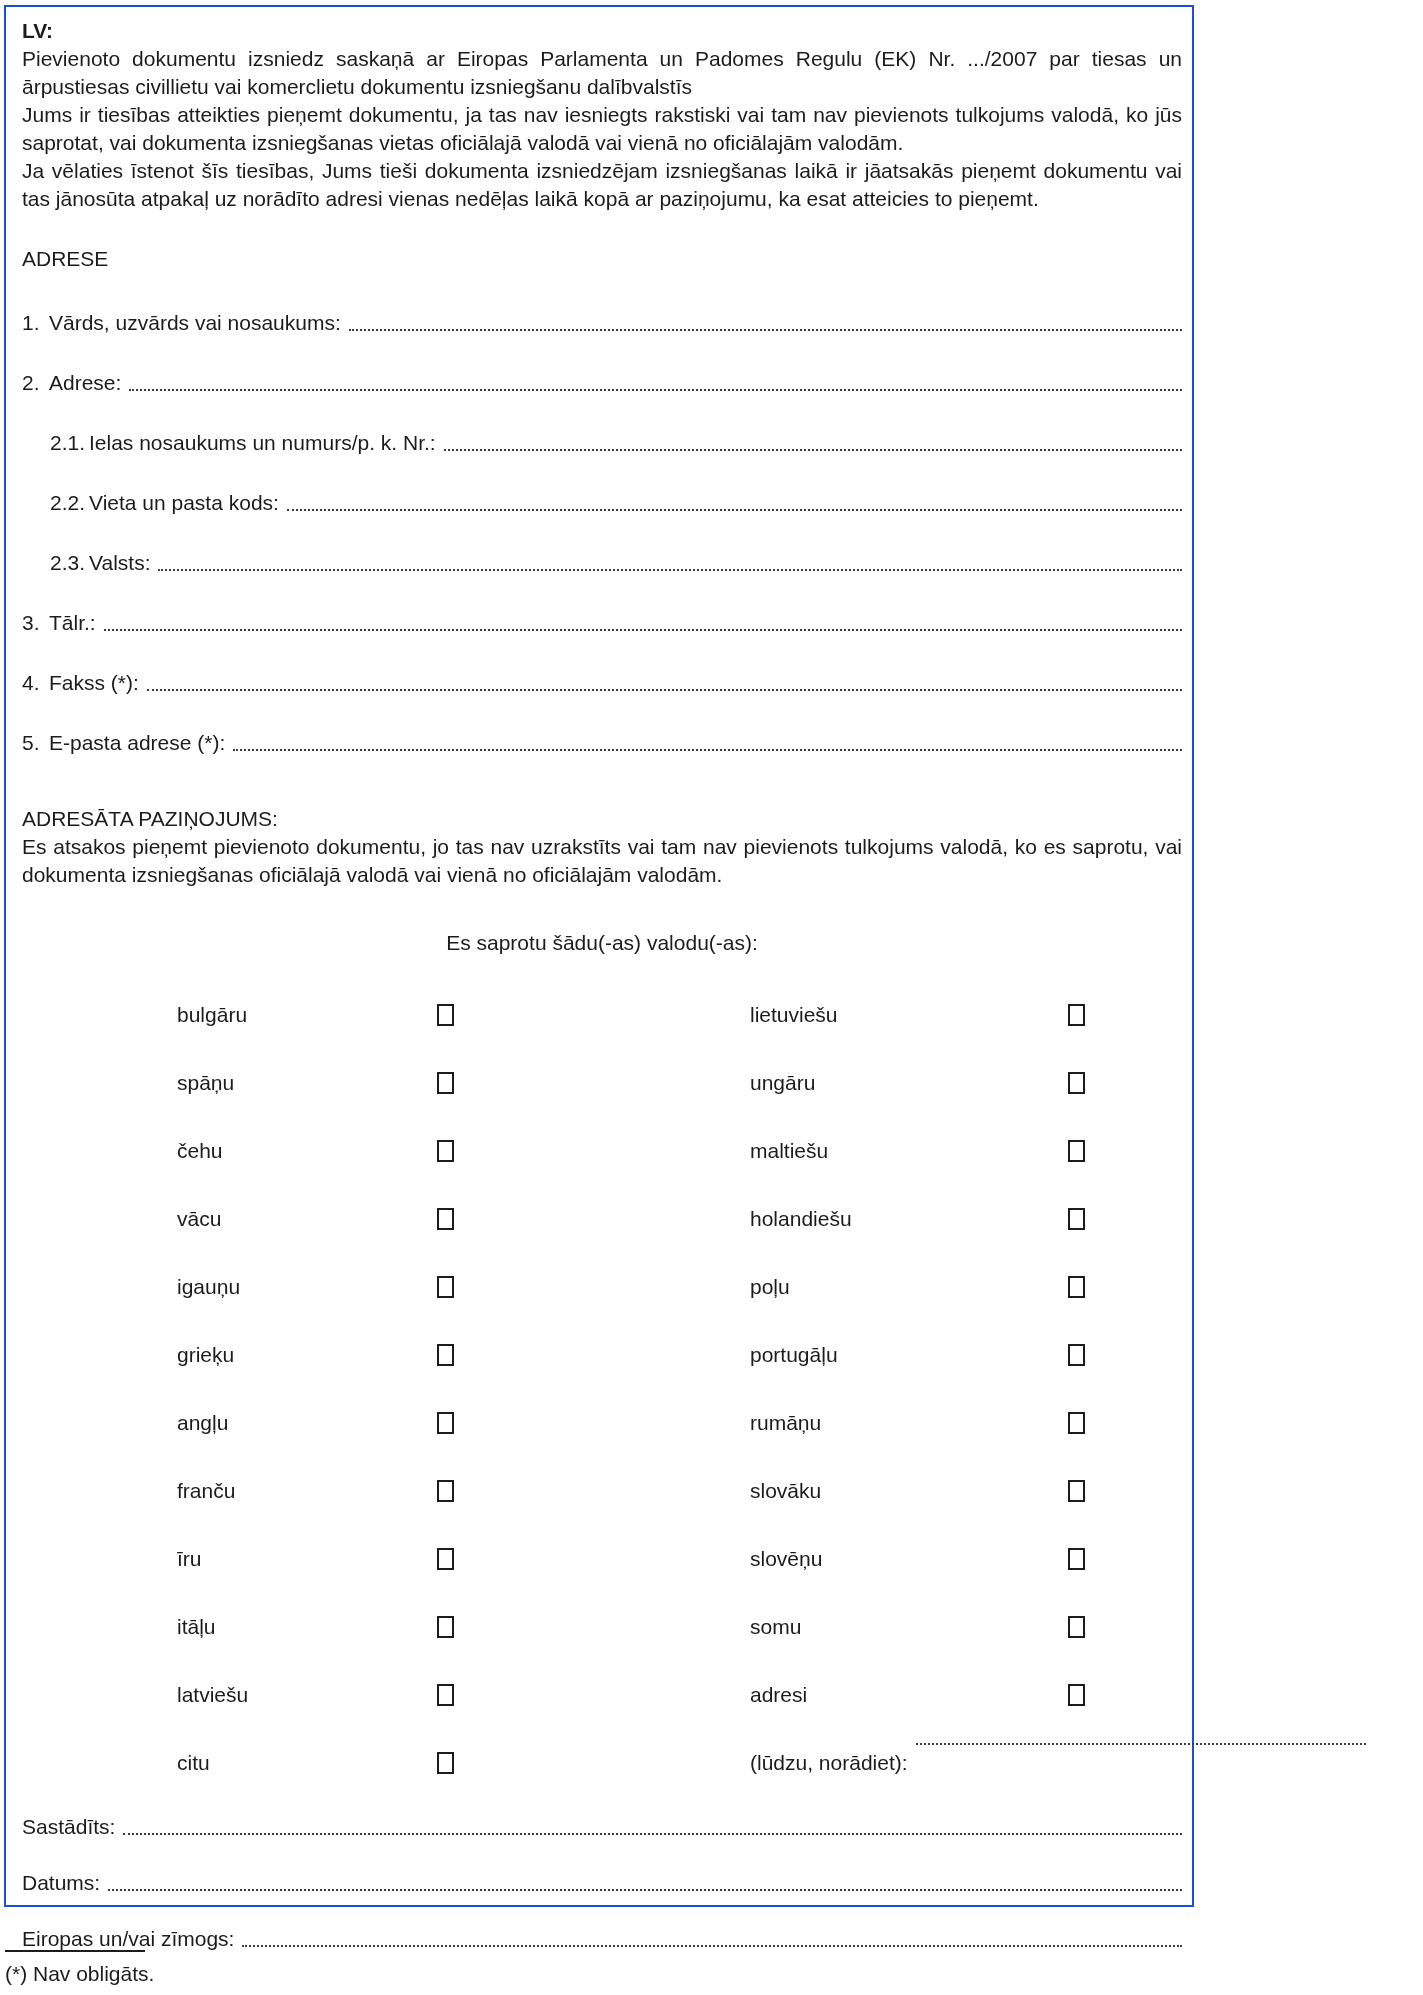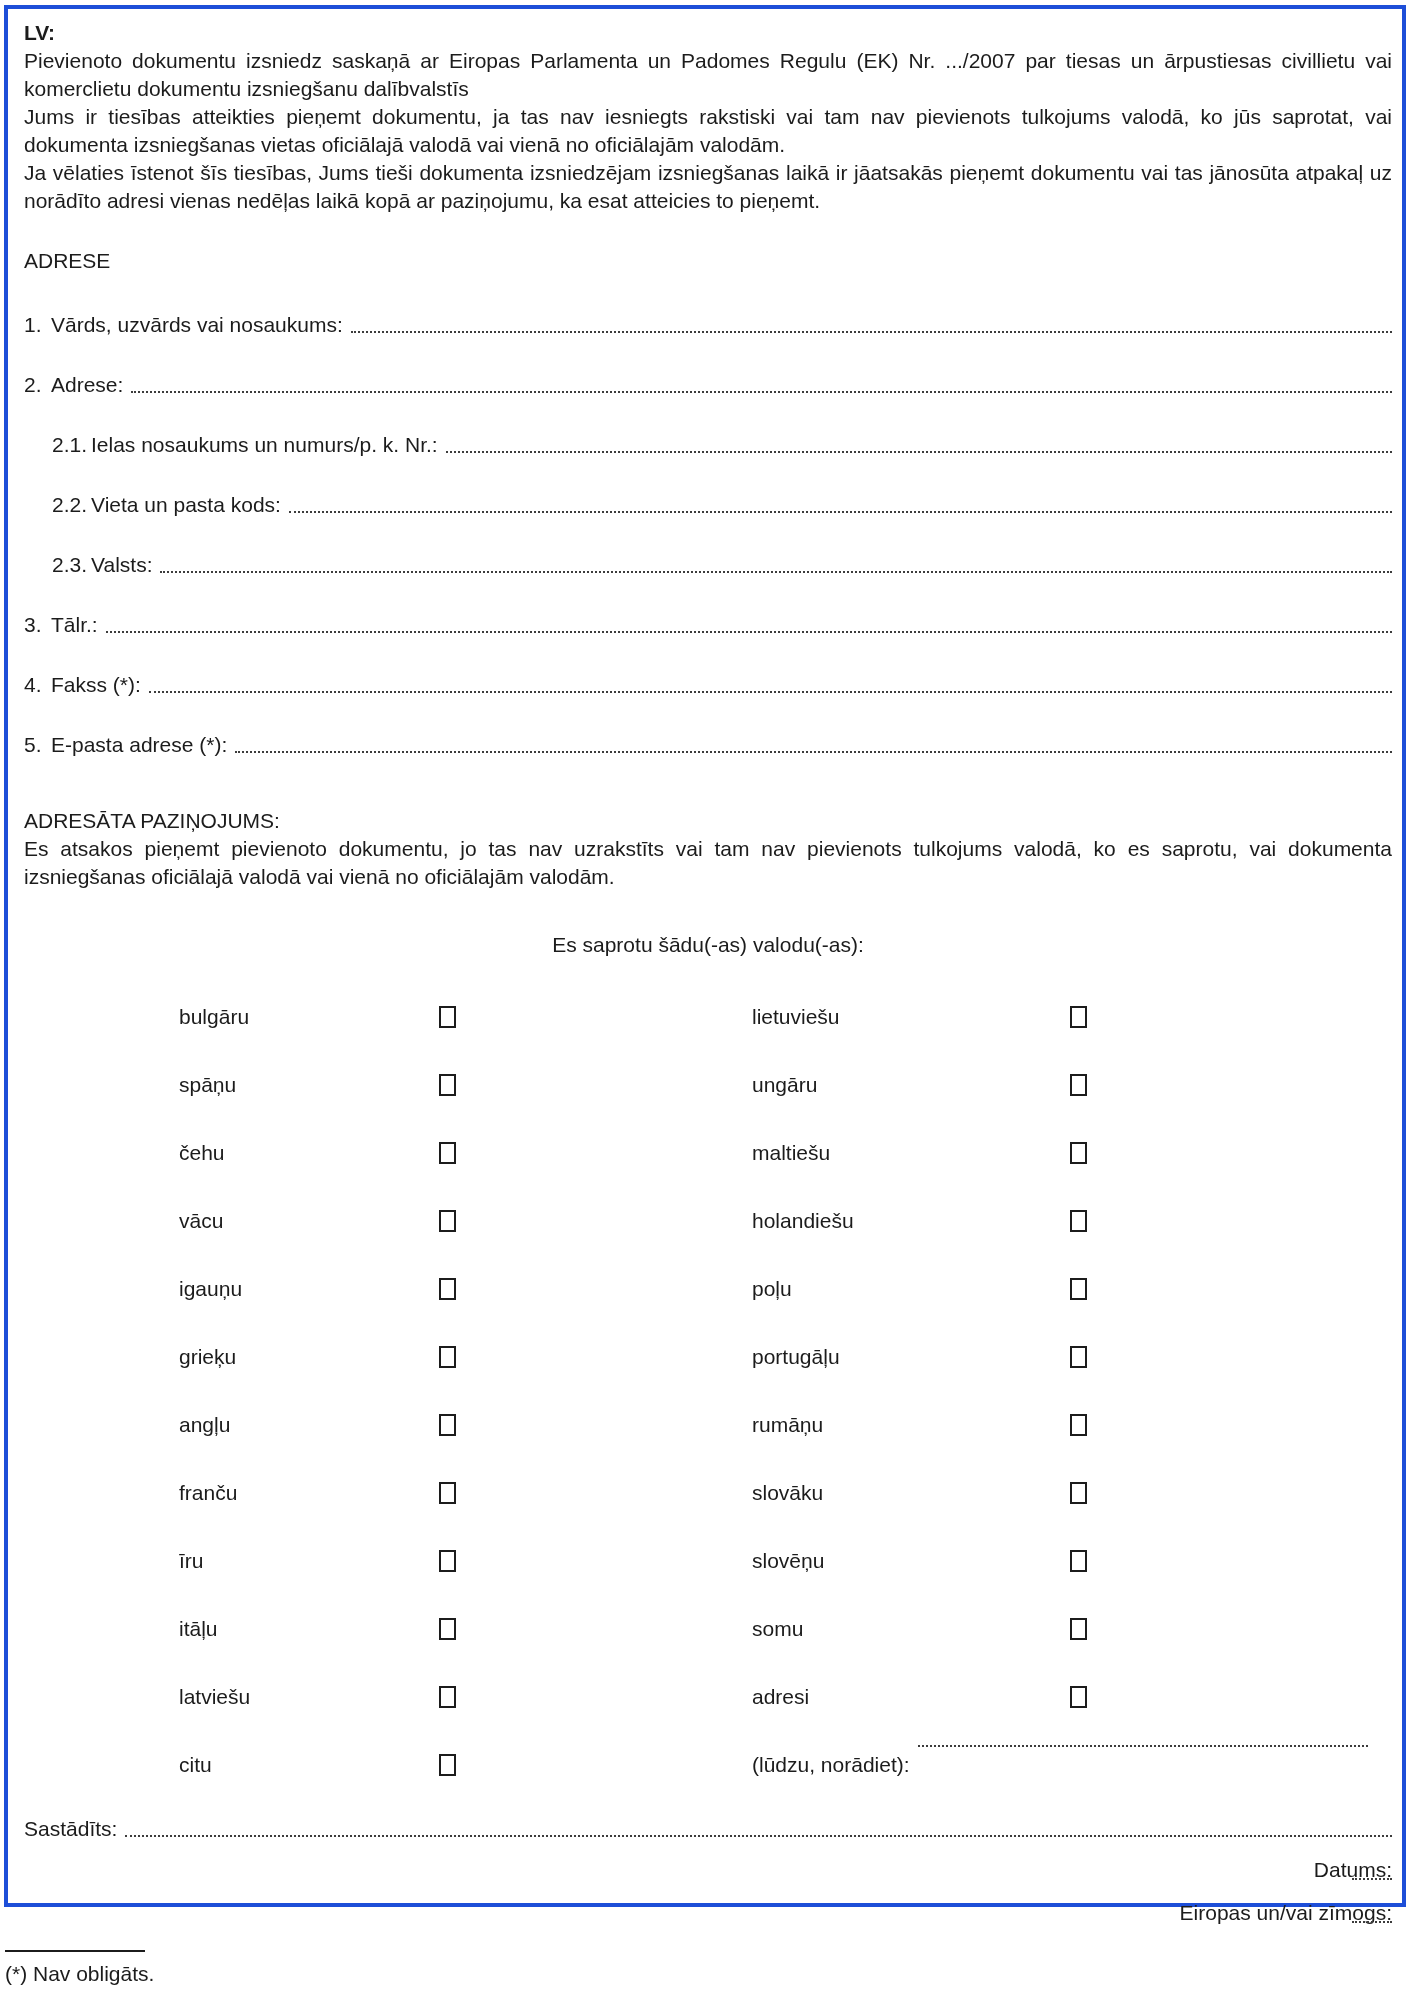--- a/index.html
+++ b/index.html
@@ -10,22 +10,22 @@
     background:#ffffff;
     font-family:"Liberation Sans","DejaVu Sans",sans-serif;
     font-size:21px;
     line-height:28px;
     color:#1c1c1c;
     overflow:hidden;
   }
   .doc-box {
     position:absolute;
     left:4px; top:5px;
-    width:1402px; height:1902px;
-    border:4px solid #1d4ed8;
+    width:1190px; height:1902px;
+    border:2px solid #1d4ed8;
     box-sizing:border-box;
     padding:10px 10px 0 16px;
   }
   .lv-tag { font-weight:bold; }
   p.para { margin:0; text-align:justify; }
   .p1 { margin-top:23px; }
   .p2 { margin-top:16px; }
   .p3 { margin-top:16px; }
   .section-heading { margin-top:32px; }
   .fields { margin-top:36px; }
@@ -58,21 +58,21 @@
   .cb {
     display:inline-block;
     width:17px; height:22px;
     border:2px solid #1c1c1c;
     box-sizing:border-box;
     background:#ffffff;
   }
   .other-cell { grid-column:3 / 5; display:flex; align-items:flex-start; }
   .other-cell .dotline { flex:0 0 450px; }
   .footer-fields { margin-top:36px; }
-  .footer-fields .frow + .frow { margin-top:13px;flex-direction:column; }
+  .footer-fields .frow + .frow { margin-top:28px; }
   .footnote { position:absolute; left:5px; top:1950px; }
   .fn-rule { width:140px; border-top:2px solid #1c1c1c; }
   .fn-text { margin-top:8px; }
 </style>
 </head>
 <body>
 
 <div class="page">
   <div class="doc-box">
 

